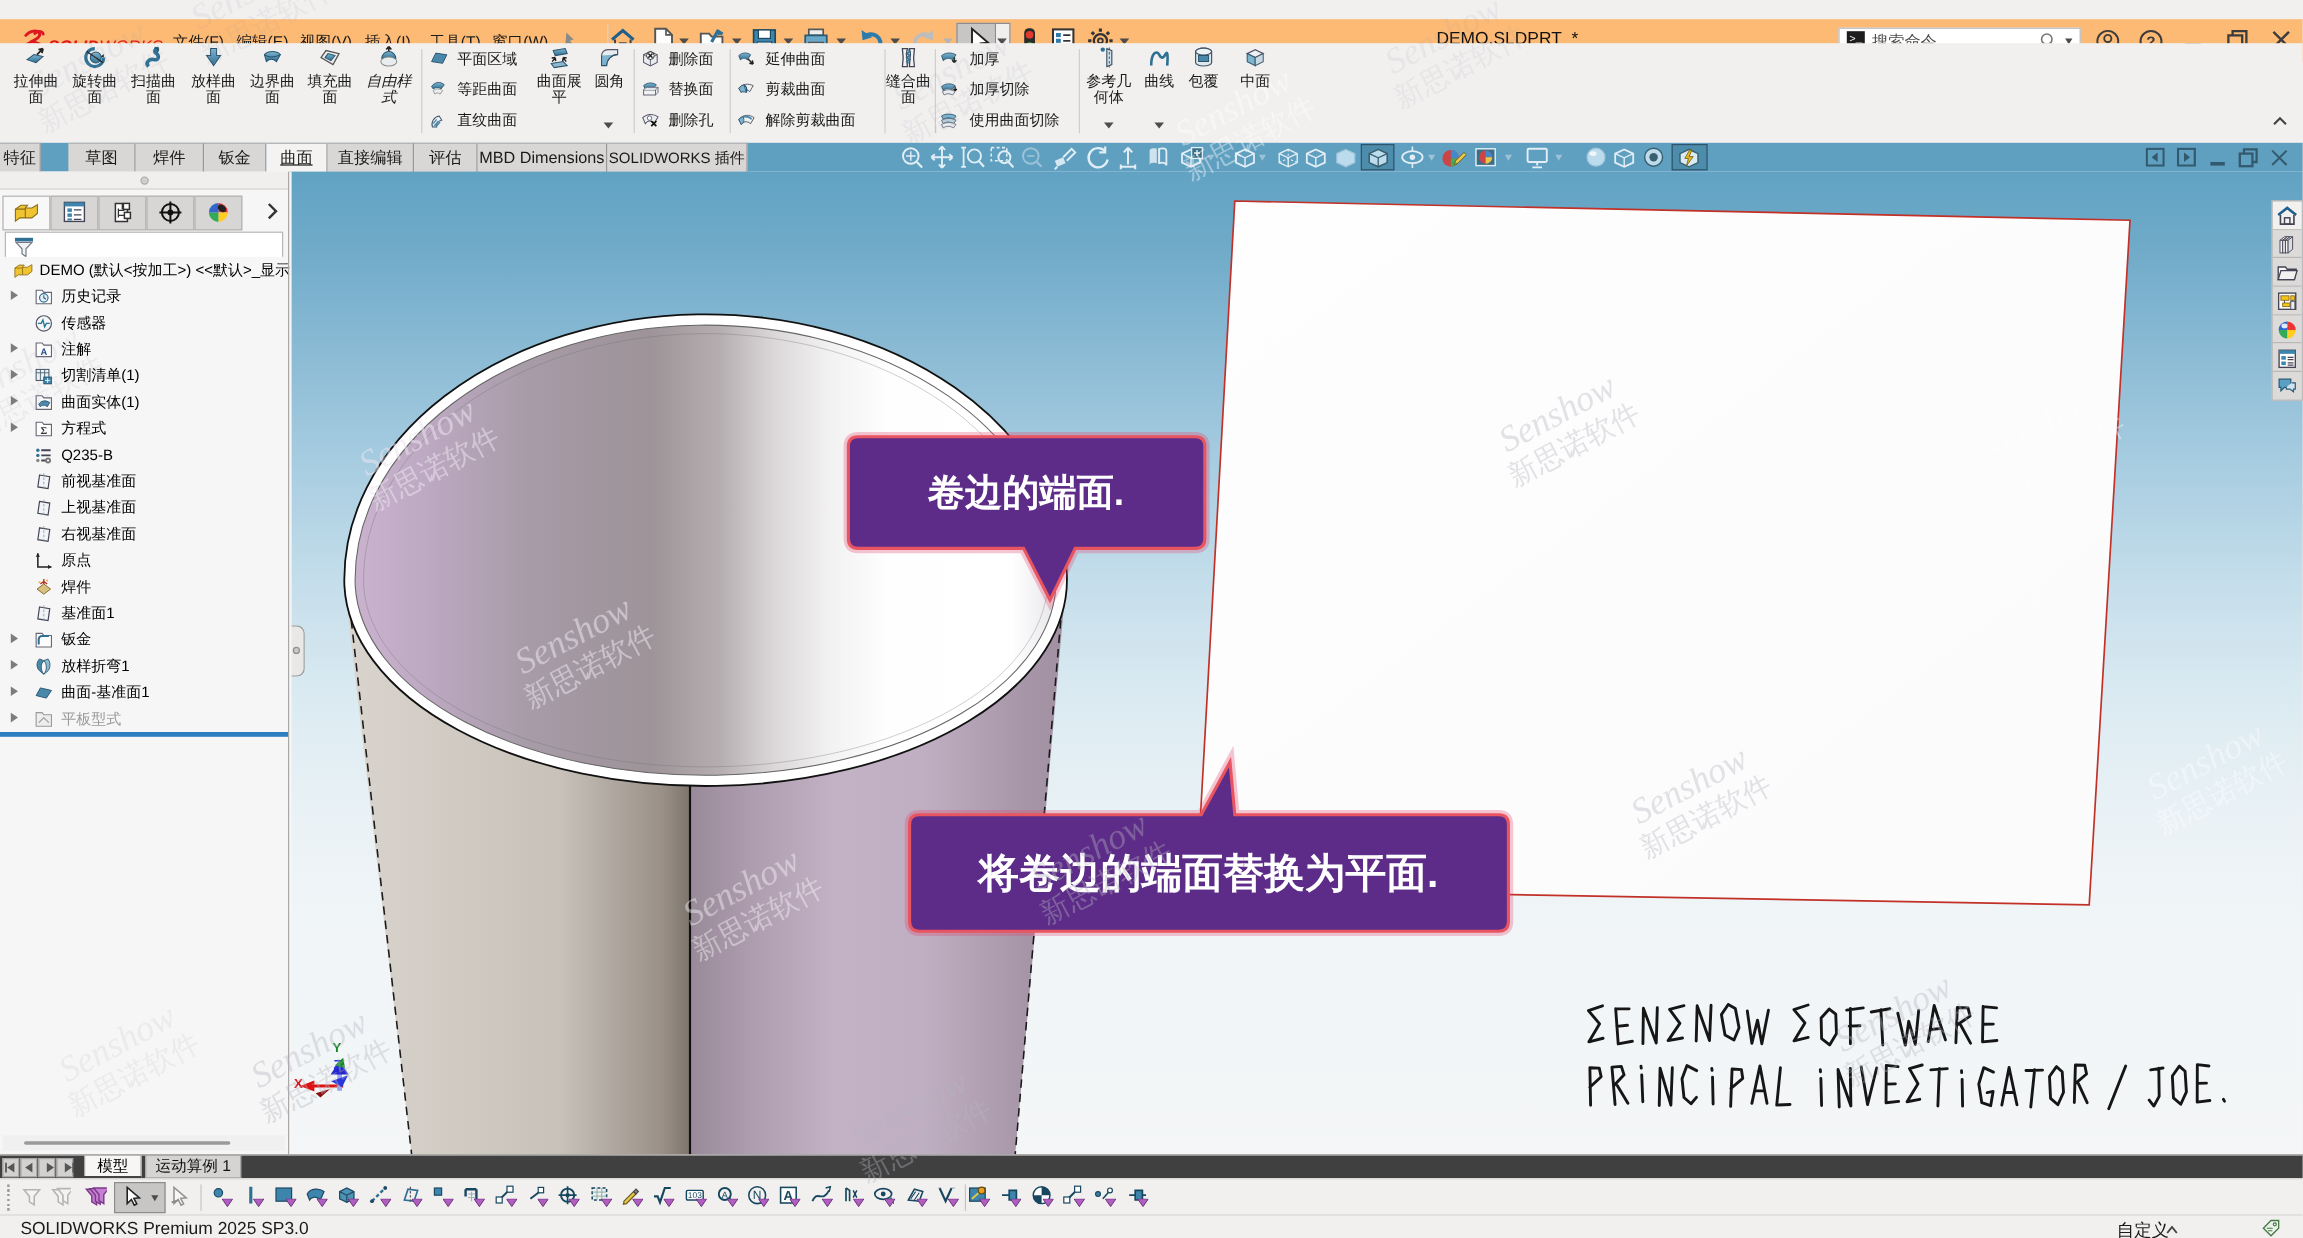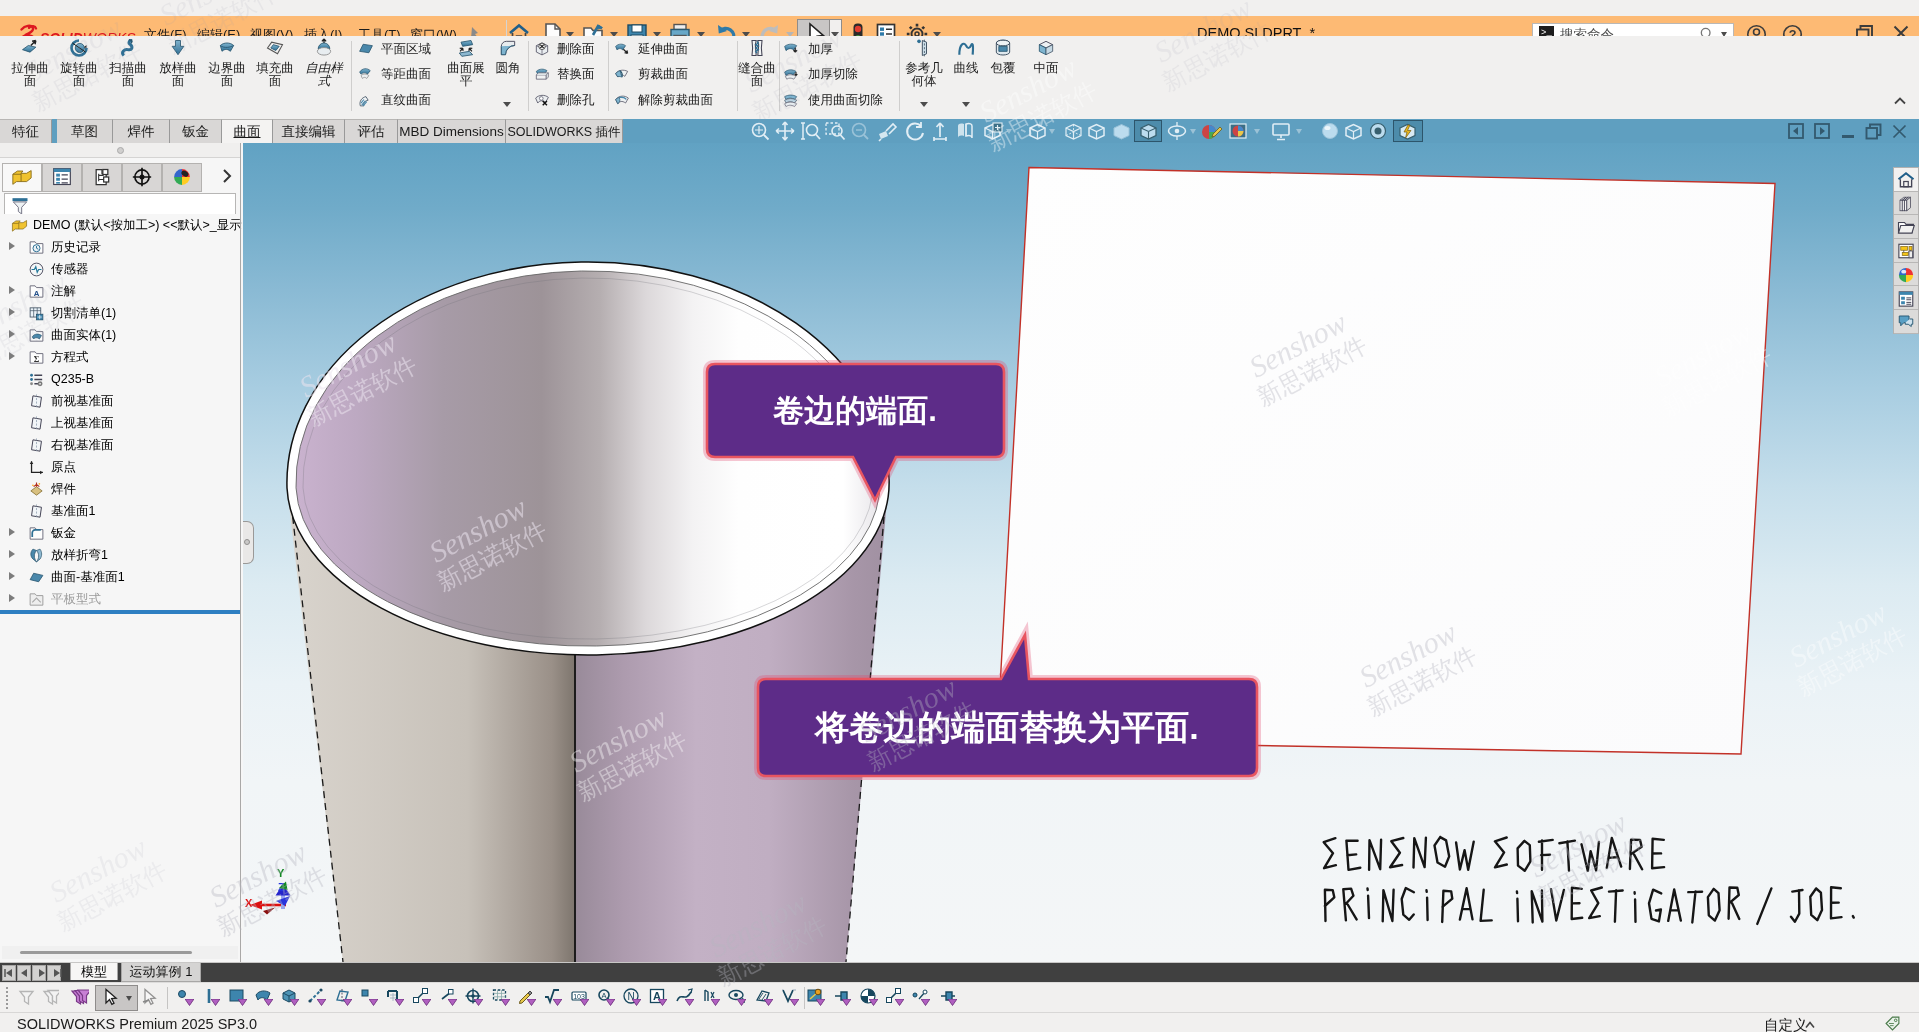--- a/index.html
+++ b/index.html
@@ -455,21 +455,21 @@
     </svg>
   <div class="smallrow" style="left:808px;top:56px;">使用曲面切除</div>
   <div class="caret" style="left:503px;top:66px;"></div>
   <div class="caret" style="left:920px;top:66px;"></div>
   <div class="caret" style="left:962px;top:66px;"></div>
   <svg class="abs" style="left:1893px;top:60px" width="14" height="10" viewBox="0 0 14 10">
       <path d="M2 7.5 L7 2.5 L12 7.5" fill="none" stroke="#444" stroke-width="1.8"></path>
     </svg>
 </div>
 <div id="tabrow">
-  <div class="ctab" style="left:0px;width:52px;font-size:13.5px;">特征</div>
+  <div class="ctab" style="left:0px;width:34px;font-size:13.5px;">特征</div>
   <div class="ctab" style="left:57px;width:56px;font-size:13.5px;">草图</div>
   <div class="ctab" style="left:113px;width:57px;font-size:13.5px;">焊件</div>
   <div class="ctab" style="left:170px;width:52px;font-size:13.5px;">钣金</div>
   <div class="ctab active" style="left:222px;width:51px;font-size:13.5px;text-decoration:underline;">曲面</div>
   <div class="ctab" style="left:273px;width:72px;font-size:13.5px;">直接编辑</div>
   <div class="ctab" style="left:345px;width:53px;font-size:13.5px;">评估</div>
   <div class="ctab" style="left:398px;width:108px;font-size:13.5px;">MBD Dimensions</div>
   <div class="ctab" style="left:506px;width:117px;font-size:12.5px;">SOLIDWORKS 插件</div>
   <div class="abs" style="left:1134px;top:1px;width:28px;height:22px;background:#4d8cab;border:1px solid #2d556b;"></div>
   <div class="abs" style="left:1393px;top:1px;width:30px;height:22px;background:#4d8cab;border:1px solid #2d556b;"></div>

